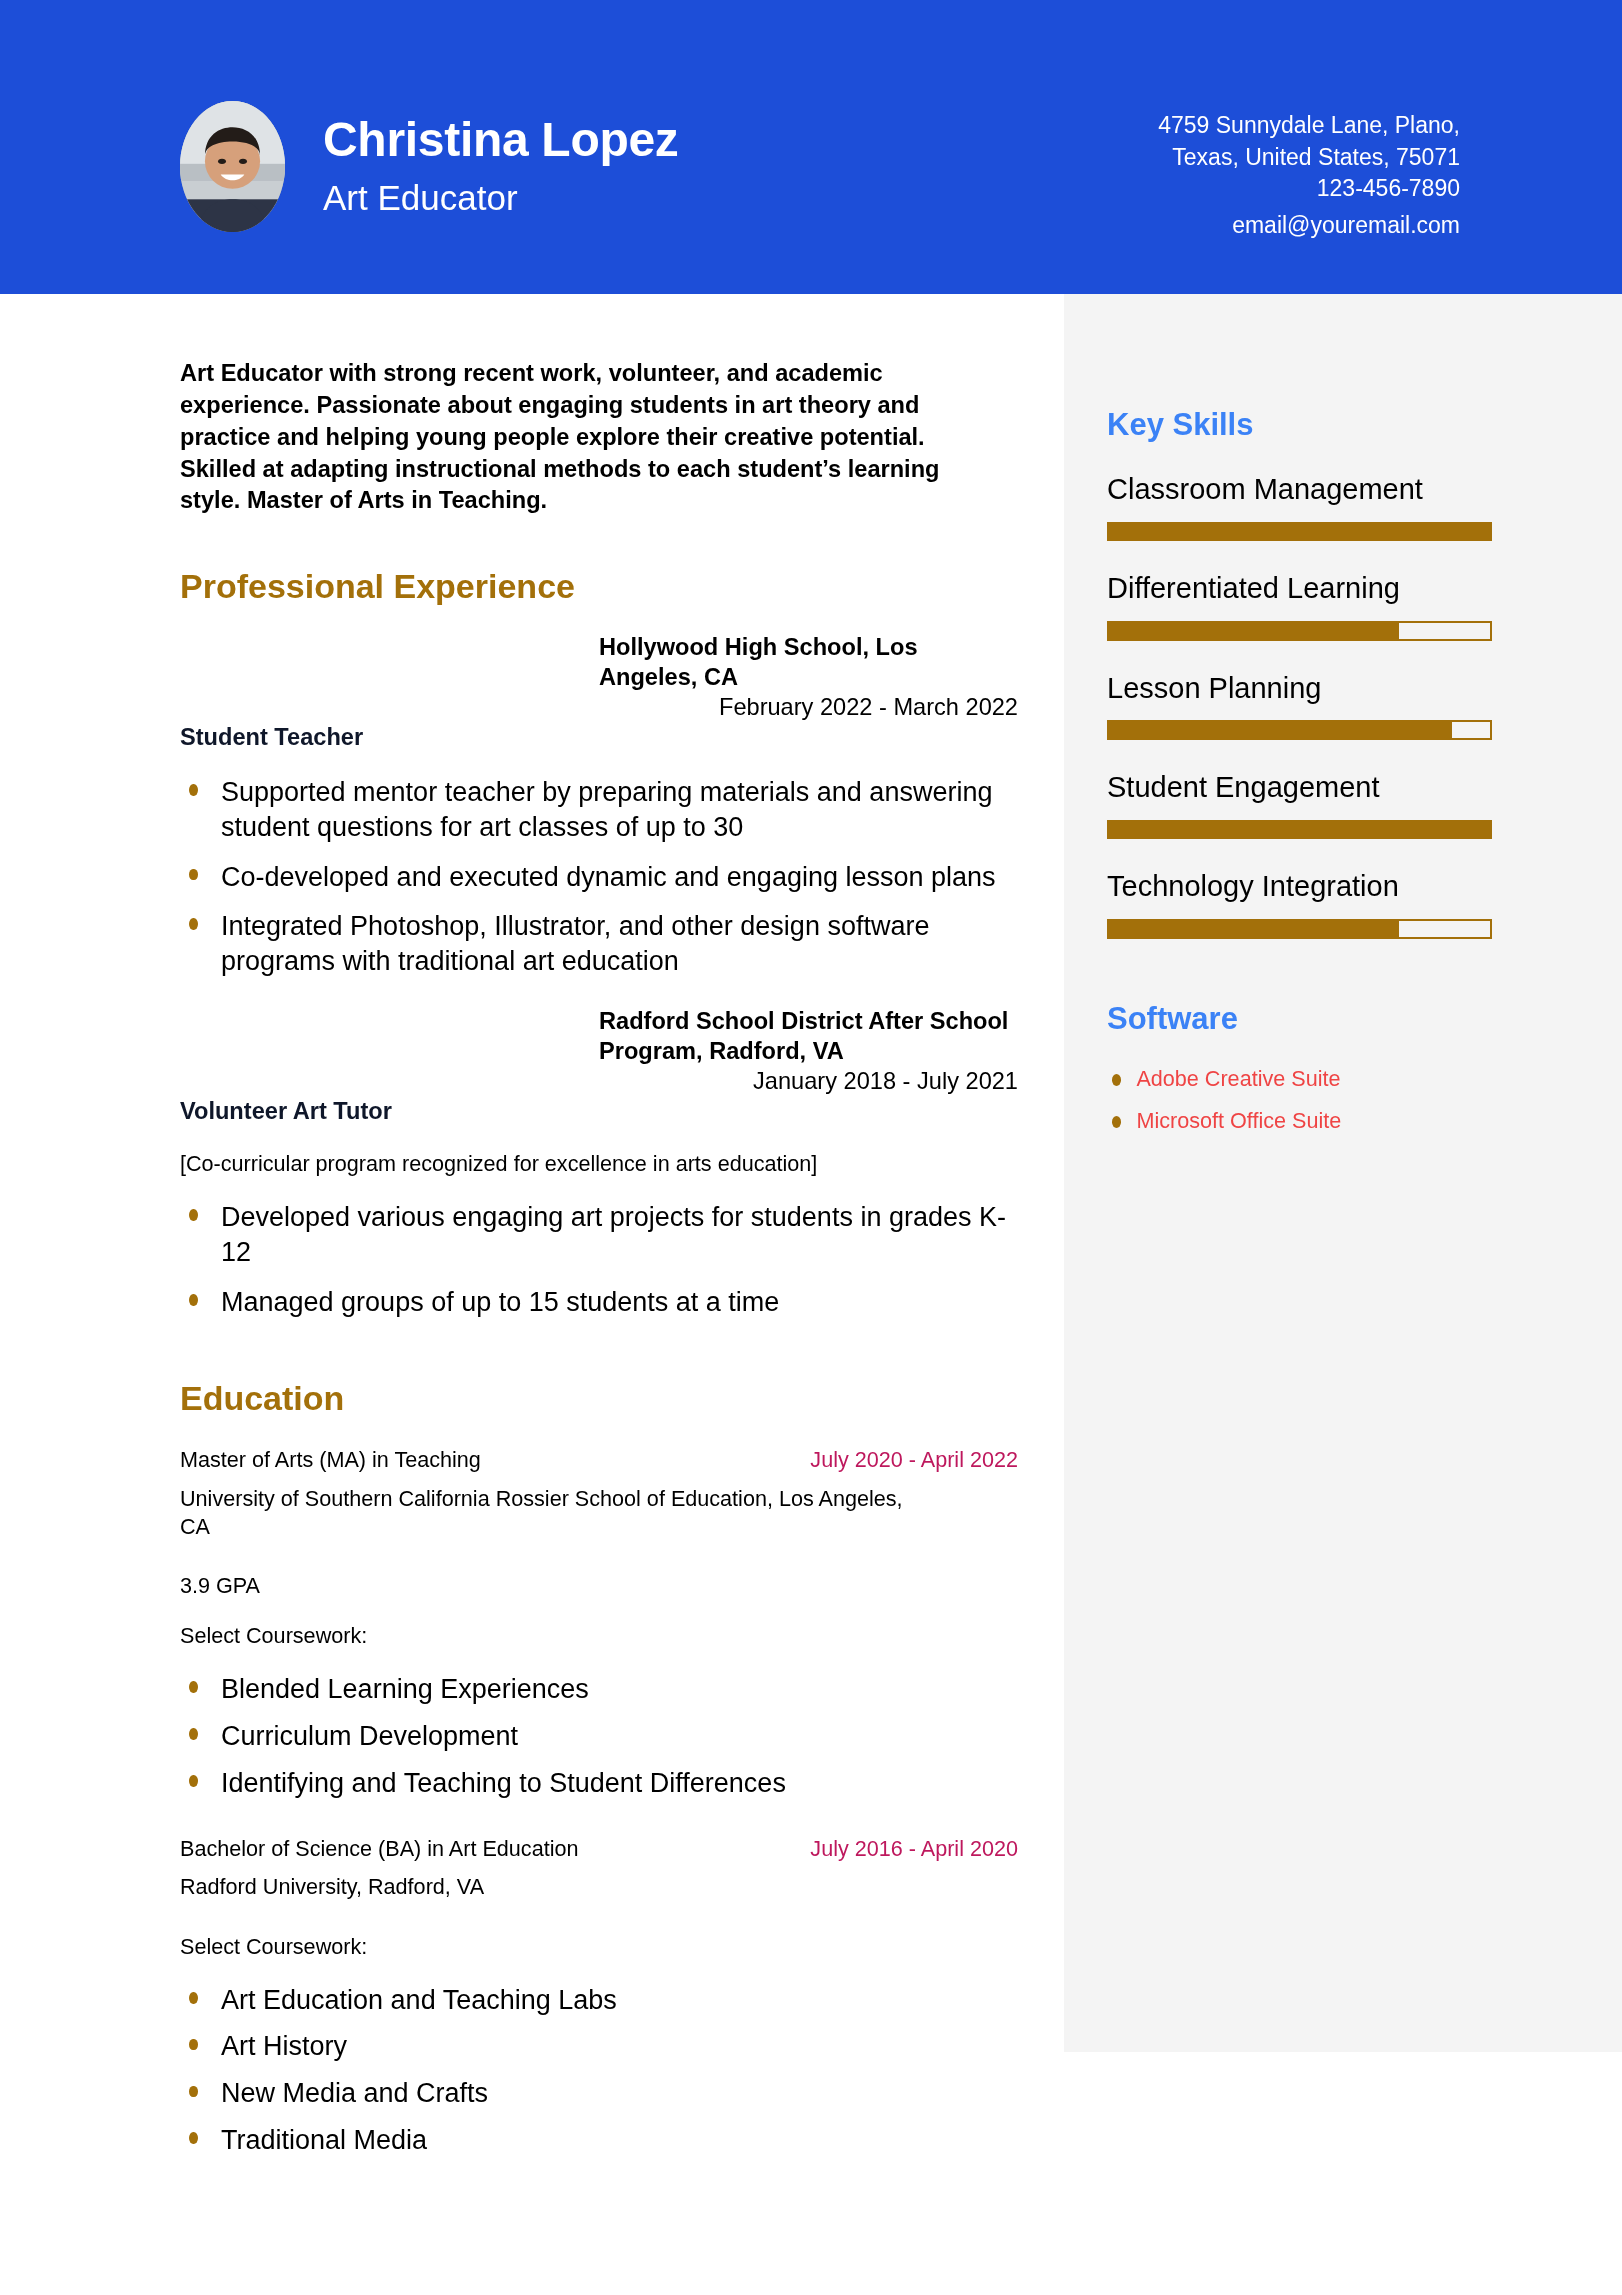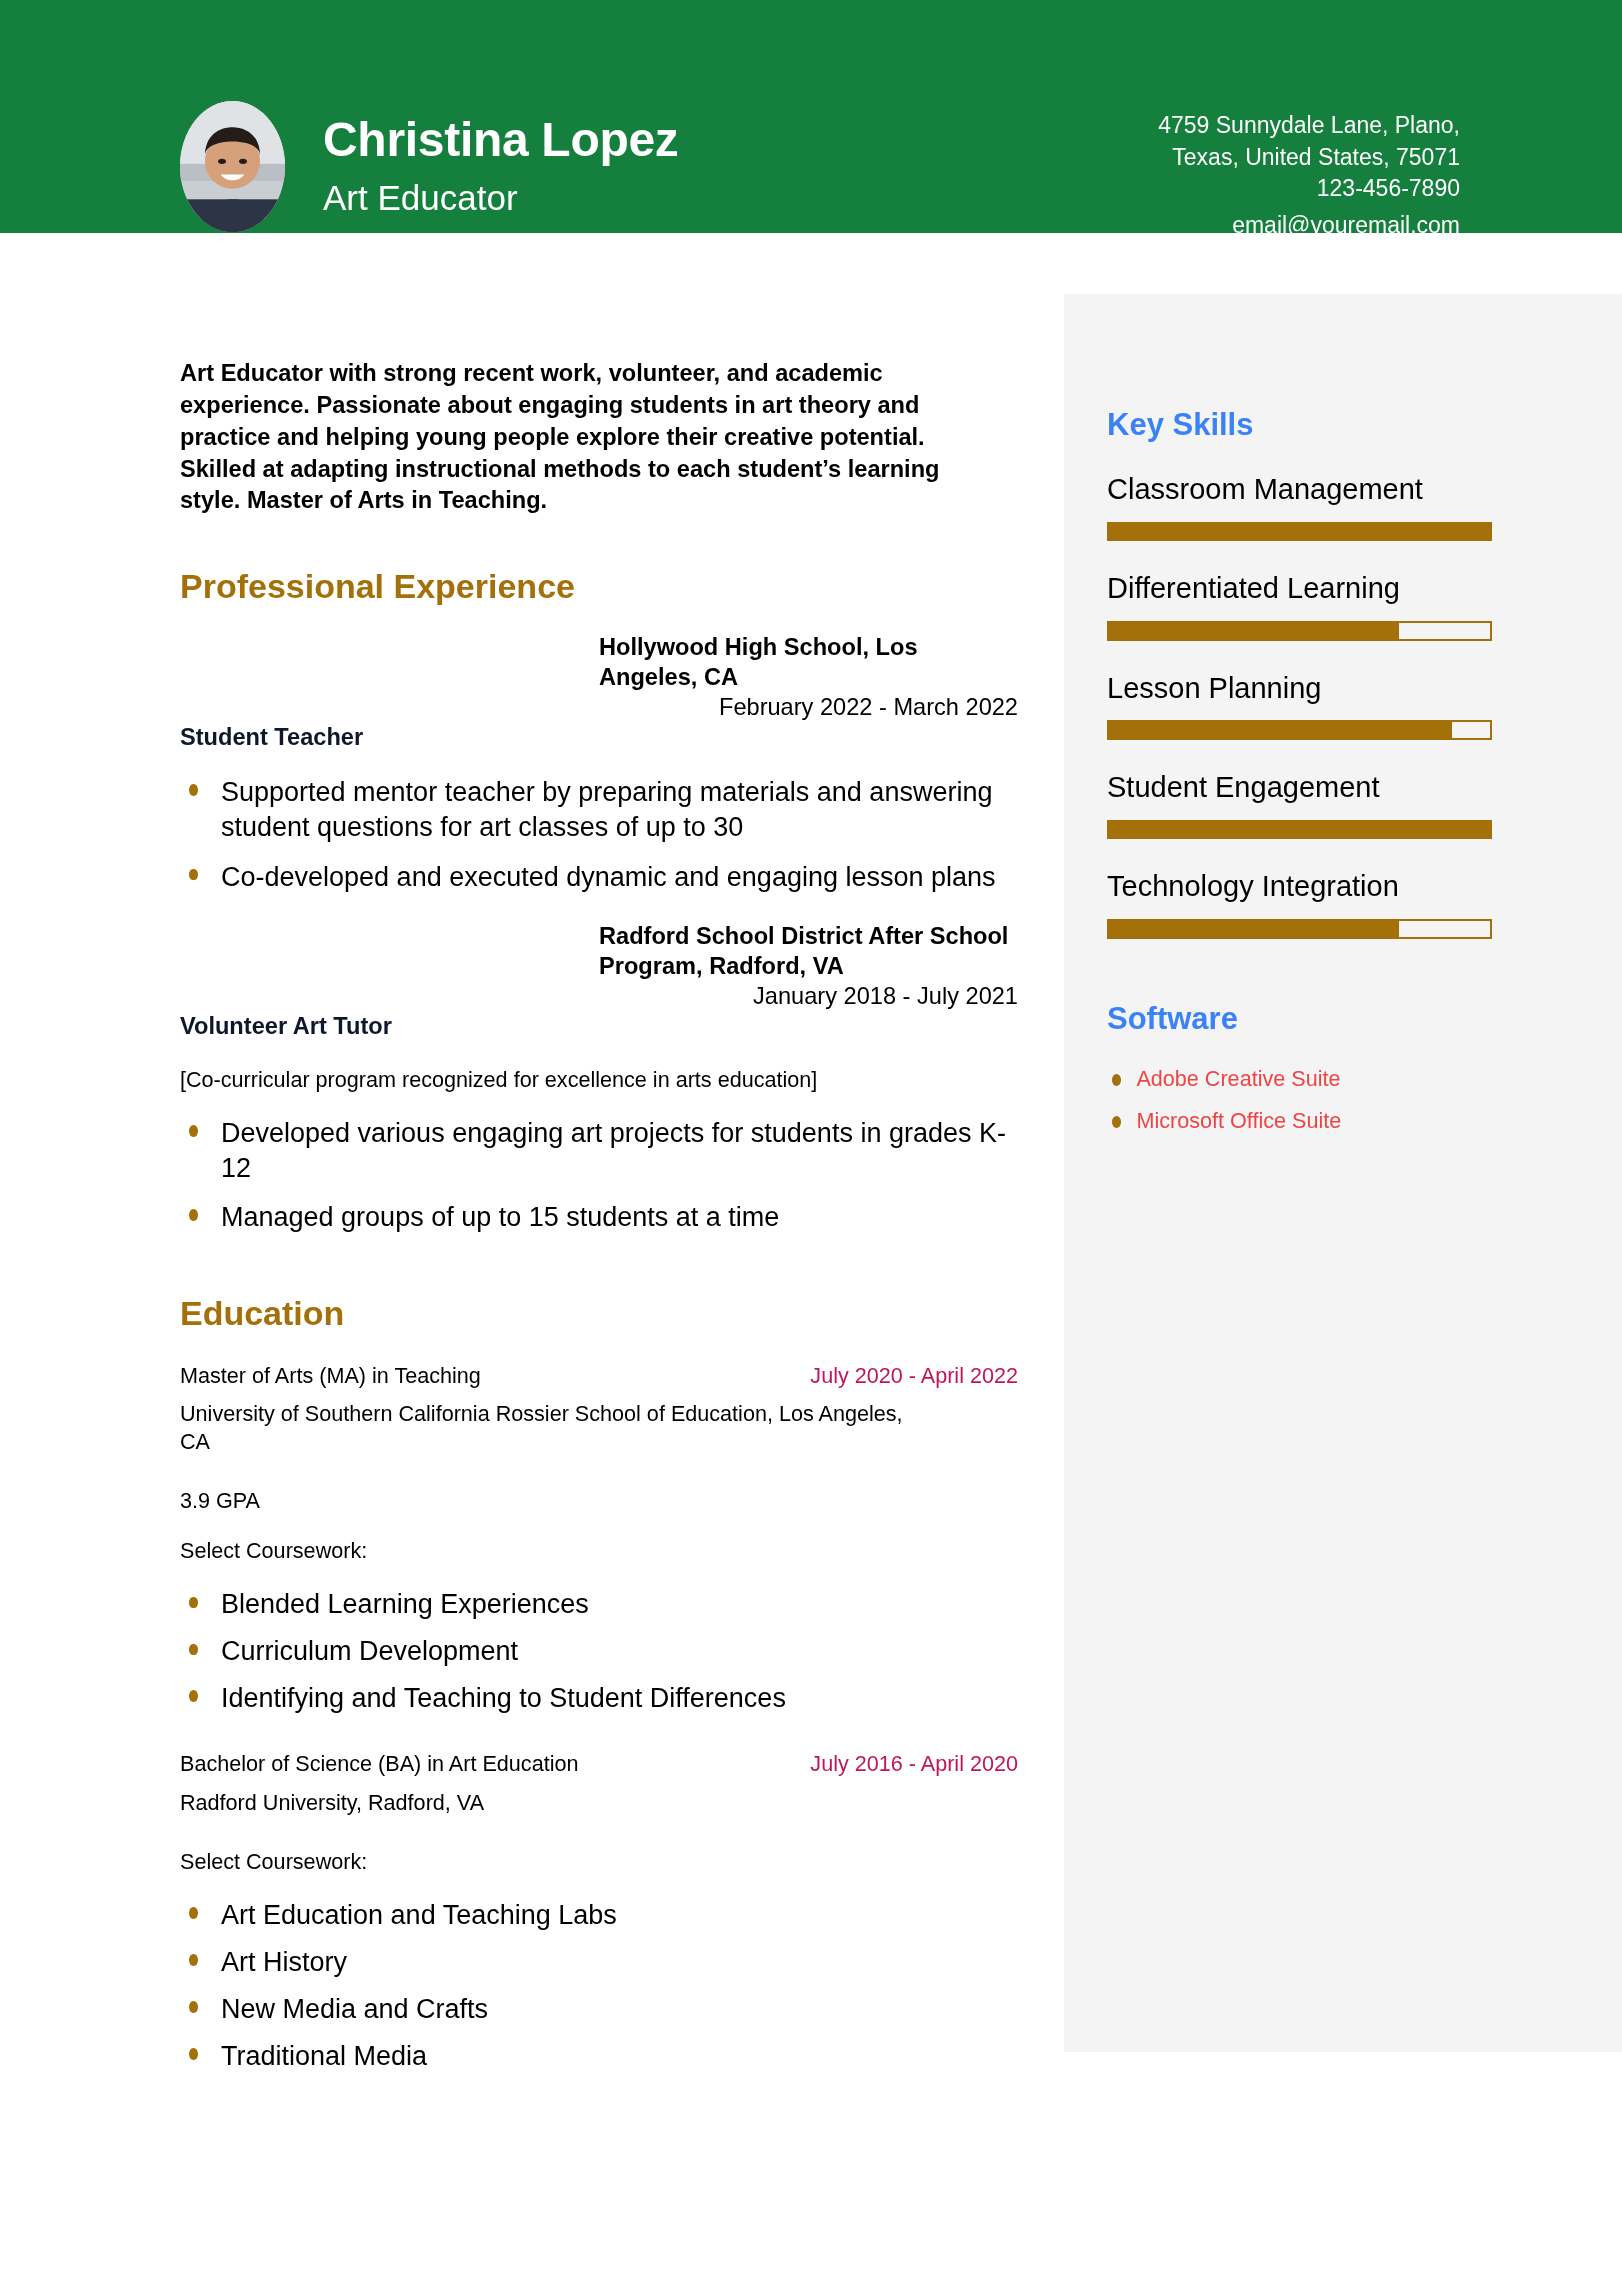--- a/index.html
+++ b/index.html
@@ -15,22 +15,22 @@
     font-family: "Liberation Sans", sans-serif;
     overflow: hidden;
   }
 
   
   .header {
     position: absolute;
     left: 0;
     top: 0;
     width: 1622px;
-    height: 233px;
-    background: #15803d;
+    height: 294px;
+    background: #1d4ed8;
     box-sizing: border-box;
   }
   .header-inner {
     position: absolute;
     left: 180px;
     top: 101px;
     display: flex;
     align-items: center;
   }
   .avatar {
@@ -299,20 +299,21 @@
 
     <div class="job">
       <div class="job-row">
         <div class="job-left">Hollywood High School, Los Angeles, CA</div>
         <div class="job-right">February 2022 - March 2022</div>
       </div>
       <div class="job-title">Student Teacher</div>
       <ul class="bullets">
         <li><span class="dot"></span><span>Supported mentor teacher by preparing materials and answering student questions for art classes of up to 30</span></li>
         <li><span class="dot"></span><span>Co-developed and executed dynamic and engaging lesson plans</span></li>
+        <li><span class="dot"></span><span>Integrated Photoshop, Illustrator, and other design software programs with traditional art education</span></li>
       </ul>
     </div>
 
     <div class="job">
       <div class="job-row">
         <div class="job-left">Radford School District After School Program, Radford, VA</div>
         <div class="job-right">January 2018 - July 2021</div>
       </div>
       <div class="job-title">Volunteer Art Tutor</div>
       <div class="note">[Co-curricular program recognized for excellence in arts education]</div>

